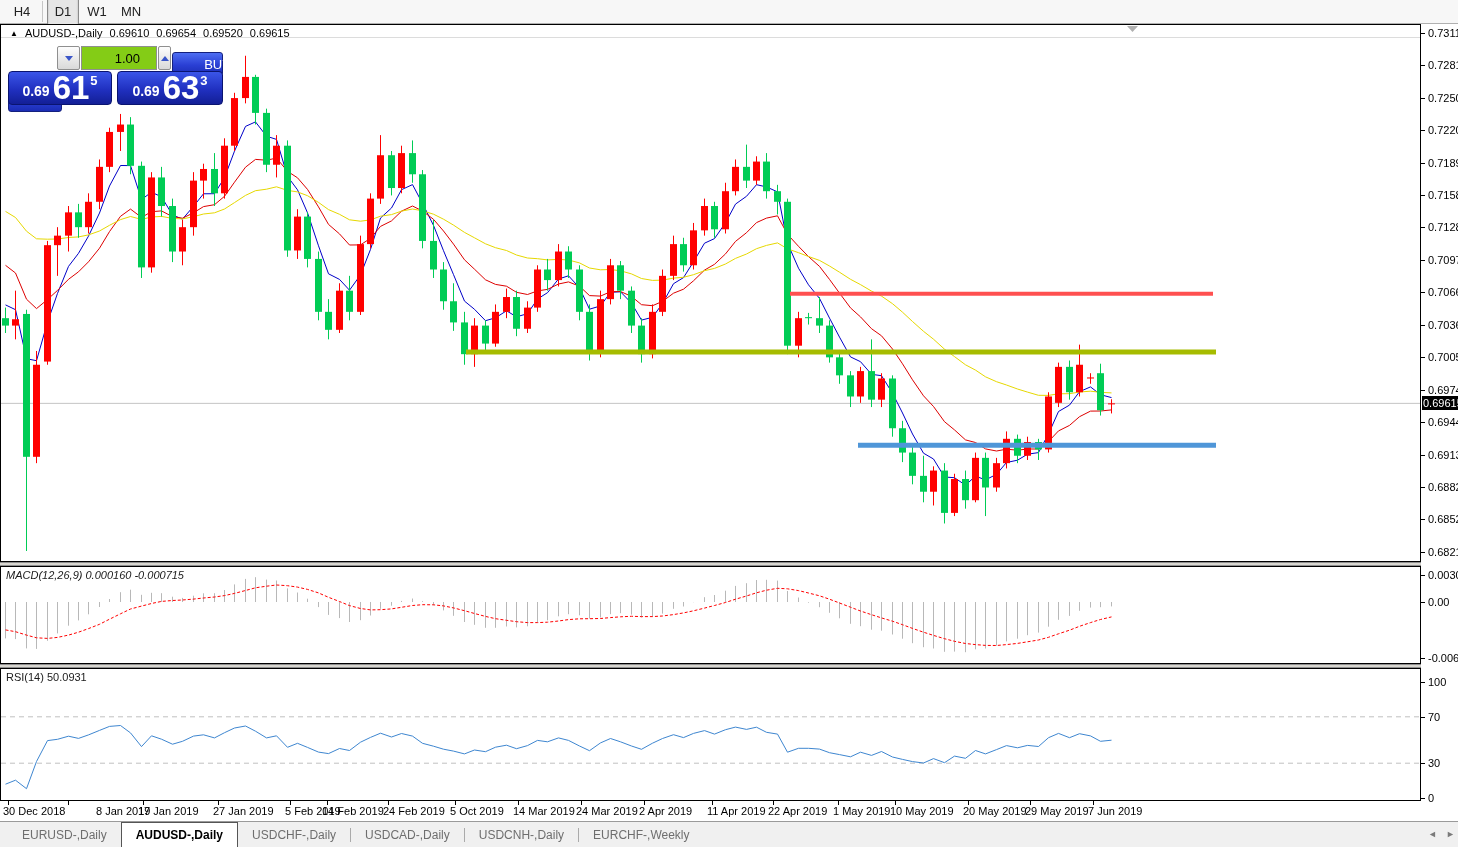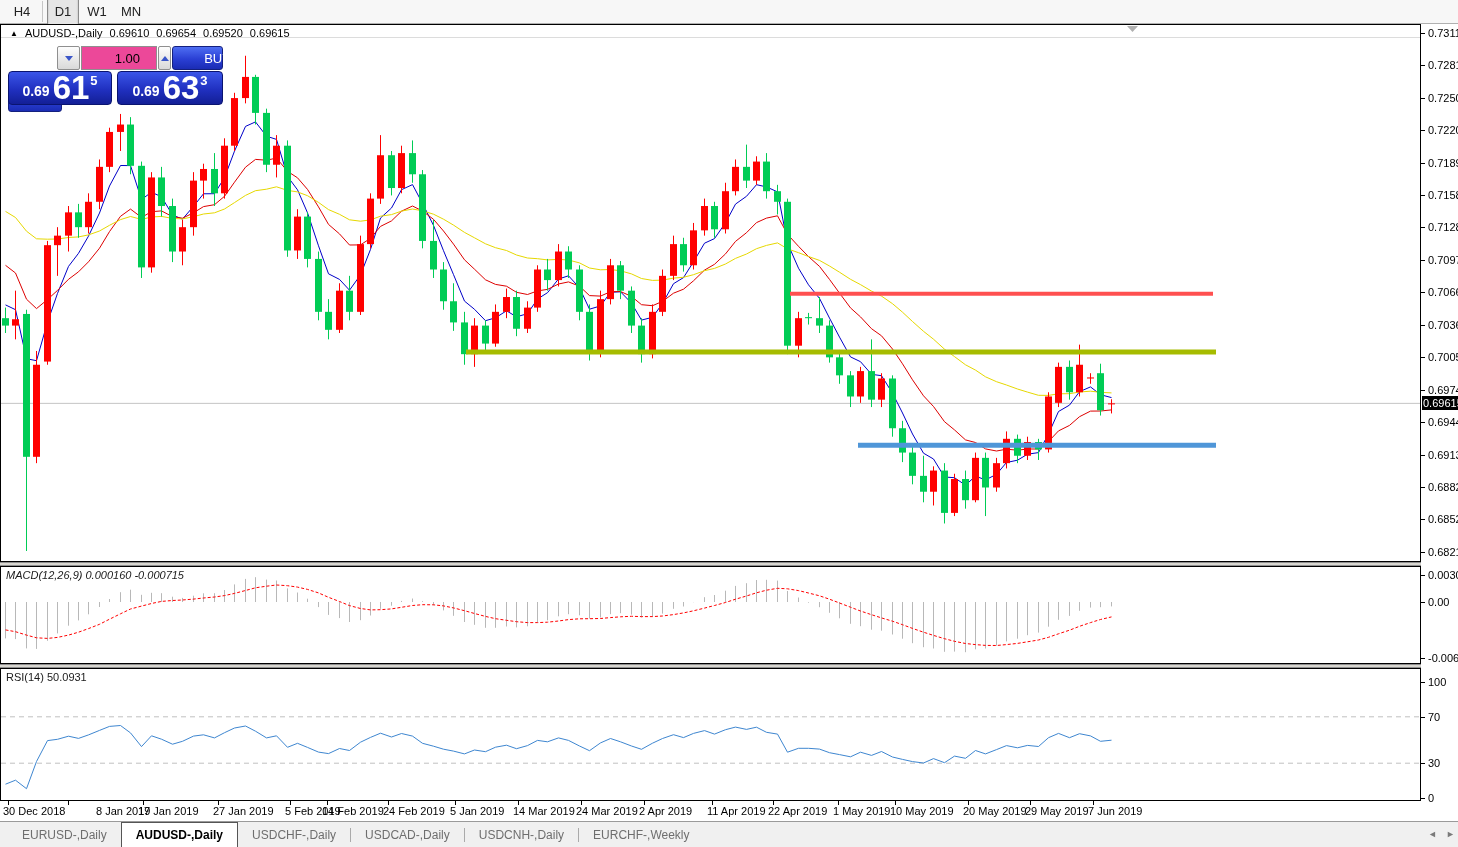--- a/index.html
+++ b/index.html
@@ -19,21 +19,21 @@
             border-top:1px solid #8e8e8e;border-bottom:1px solid #8e8e8e;box-sizing:border-box;}
   
   .chart-header{position:absolute;left:10px;top:27px;font-size:11px;color:#000;display:flex;gap:7px;align-items:center;}
   .chart-header .marker{font-size:8px;line-height:11px;}
   
   .oct{position:absolute;left:0;top:0;}
   .oct .btn-sell,.oct .btn-buy{position:absolute;height:24px;border-radius:3px;color:#fff;font-size:13px;
         display:flex;align-items:center;justify-content:center;
         background:linear-gradient(180deg,#4e6ef2 0%,#2a3fd4 55%,#1b2cb4 100%);
         border:1px solid #14207e;box-sizing:border-box;}
-  .oct .vol-field{position:absolute;height:24px;background:#ec4899;border:1px solid #8f8f8f;box-sizing:border-box;
+  .oct .vol-field{position:absolute;height:24px;background:#84cc16;border:1px solid #8f8f8f;box-sizing:border-box;
         font-size:13px;color:#000;display:flex;align-items:center;justify-content:flex-end;padding-right:16px;}
   .oct .spin{position:absolute;height:24px;box-sizing:border-box;border:1px solid #8f8f8f;border-radius:2px;
         background:linear-gradient(180deg,#fdfdfd,#d9d9d9);display:flex;align-items:center;justify-content:center;}
   .oct .tri-down{width:0;height:0;border-left:4px solid transparent;border-right:4px solid transparent;border-top:5px solid #3a55c8;}
   .oct .tri-up{width:0;height:0;border-left:4px solid transparent;border-right:4px solid transparent;border-bottom:5px solid #3a55c8;}
   .oct .quote{position:absolute;height:34px;border-radius:4px;color:#fff;
         background:linear-gradient(180deg,#3a55e8 0%,#2030c0 55%,#131f96 100%);
         border:1px solid #0a1470;box-sizing:border-box;display:flex;align-items:flex-end;justify-content:center;padding-bottom:3px;}
   .oct .quote .frac{font-size:14px;font-weight:bold;margin-right:3px;margin-bottom:2px;}
   .oct .quote .big{font-size:33px;font-weight:bold;line-height:26px;}
@@ -313,21 +313,21 @@
 
   <div class="oct">
     <div class="btn-sell" style="left:8px;top:46px;width:54px;margin-top:42px;">SELL</div>
     <div class="spin" style="left:57px;top:46px;width:23px;">
       <span class="tri-down"></span>
     </div>
     <div class="vol-field" style="left:81px;top:46px;width:76px;">1.00</div>
     <div class="spin" style="left:158px;top:46px;width:13px;">
       <span class="tri-up"></span>
     </div>
-    <div class="btn-buy" style="left:172px;top:46px;width:51px;padding-left:40px;">BUY</div>
+    <div class="btn-buy" style="left:172px;top:52px;width:51px;padding-left:40px;">BUY</div>
 
     <div class="quote" style="left:8px;top:71px;width:104px;">
       <span class="frac">0.69</span>
       <span class="big">61</span>
       <span class="sup">5</span>
     </div>
     <div class="quote" style="left:117px;top:71px;width:106px;">
       <span class="frac">0.69</span>
       <span class="big">63</span>
       <span class="sup">3</span>
@@ -530,21 +530,21 @@
       <div class="dlabel" style="left: 138px;">17 Jan 2019</div>
       <div class="dtick" style="left: 218px;"></div>
       <div class="dlabel" style="left: 213px;">27 Jan 2019</div>
       <div class="dtick" style="left: 290px;"></div>
       <div class="dlabel" style="left: 285px;">5 Feb 2019</div>
       <div class="dtick" style="left: 327px;"></div>
       <div class="dlabel" style="left: 322px;">14 Feb 2019</div>
       <div class="dtick" style="left: 388px;"></div>
       <div class="dlabel" style="left: 383px;">24 Feb 2019</div>
       <div class="dtick" style="left: 455px;"></div>
-      <div class="dlabel" style="left: 450px;">5 Jan 2019</div>
+      <div class="dlabel" style="left: 450px;">5 Oct 2019</div>
       <div class="dtick" style="left: 518px;"></div>
       <div class="dlabel" style="left: 513px;">14 Mar 2019</div>
       <div class="dtick" style="left: 581px;"></div>
       <div class="dlabel" style="left: 576px;">24 Mar 2019</div>
       <div class="dtick" style="left: 644px;"></div>
       <div class="dlabel" style="left: 639px;">2 Apr 2019</div>
       <div class="dtick" style="left: 712px;"></div>
       <div class="dlabel" style="left: 707px;">11 Apr 2019</div>
       <div class="dtick" style="left: 773px;"></div>
       <div class="dlabel" style="left: 768px;">22 Apr 2019</div>

